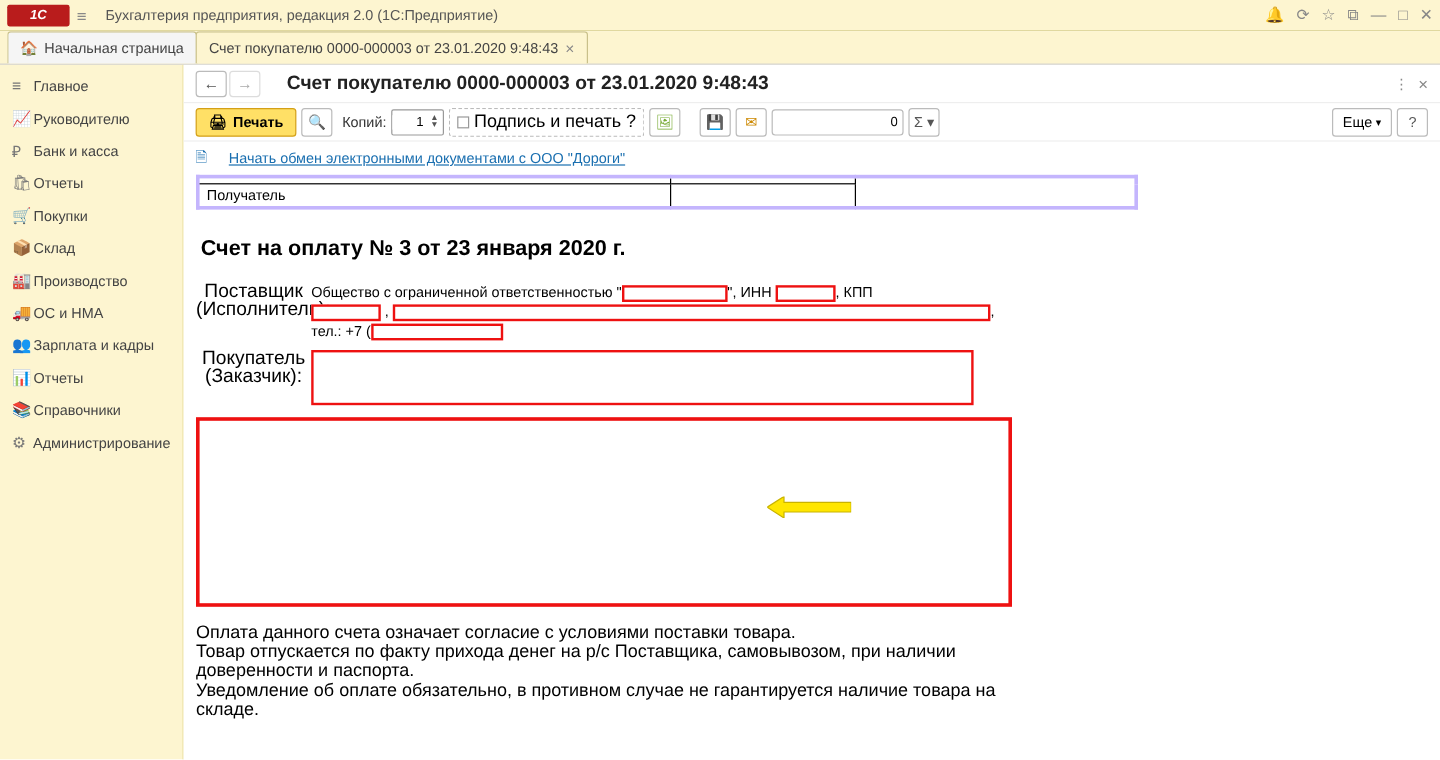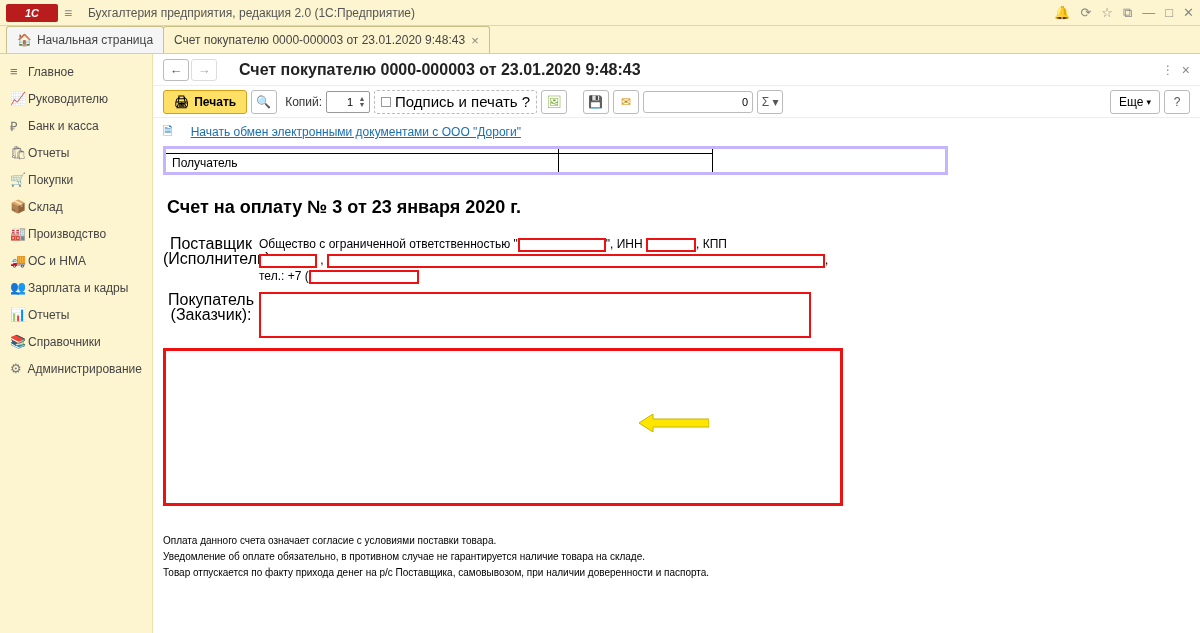--- a/index.html
+++ b/index.html
@@ -65,21 +65,21 @@
   .red-box { display: inline-block; border: 2px solid #e11; background: #fff; vertical-align: middle; }
   .rb1 { width: 88px; height: 14px; }
   .rb2 { width: 50px; height: 14px; }
   .rb3 { width: 58px; height: 14px; }
   .rb4 { width: 498px; height: 14px; }
   .rb5 { width: 110px; height: 14px; }
   .rb-buyer { width: 552px; height: 46px; border: 2px solid #e11; margin-left: 0; }
   .rb-big { width: 680px; height: 158px; border: 3px solid #e11; margin-top: 10px; }
 
   .arrow-yellow { position: absolute; left: 476px; top: 178px; }
-  .terms { font-size: 10px; line-height: 16px; margin-top: 27px; width: 680px; }
+  .terms { font-size: 15px; line-height: 16px; margin-top: 14px; width: 680px; }
 
   ::-webkit-scrollbar { width: 16px; height: 12px; }
   ::-webkit-scrollbar-track { background: #f4f4f4; }
   ::-webkit-scrollbar-thumb { background: #c7c7c7; border-radius: 6px; }
 </style>
 </head>
 <body>
 
 <div class="titlebar">
   <div class="logo-1c">1C</div>
@@ -242,21 +242,21 @@
             <span>Покупатель</span><br><span>(Заказчик):</span>
           </div>
           <div class="rb-buyer"></div>
         </div>
 
         <div class="rb-big"></div>
       </div>
 
       <div class="terms">
         <div>Оплата данного счета означает согласие с условиями поставки товара.</div>
+        <div>Товар отпускается по факту прихода денег на р/с Поставщика, самовывозом, при наличии доверенности и паспорта.</div>
         <div>Уведомление об оплате обязательно, в противном случае не гарантируется наличие товара на складе.</div>
-        <div>Товар отпускается по факту прихода денег на р/с Поставщика, самовывозом, при наличии доверенности и паспорта.</div>
       </div>
 
       <div style="height:40px"></div>
 
     </div>
   </div>
 </div>
 
 </body></html>

